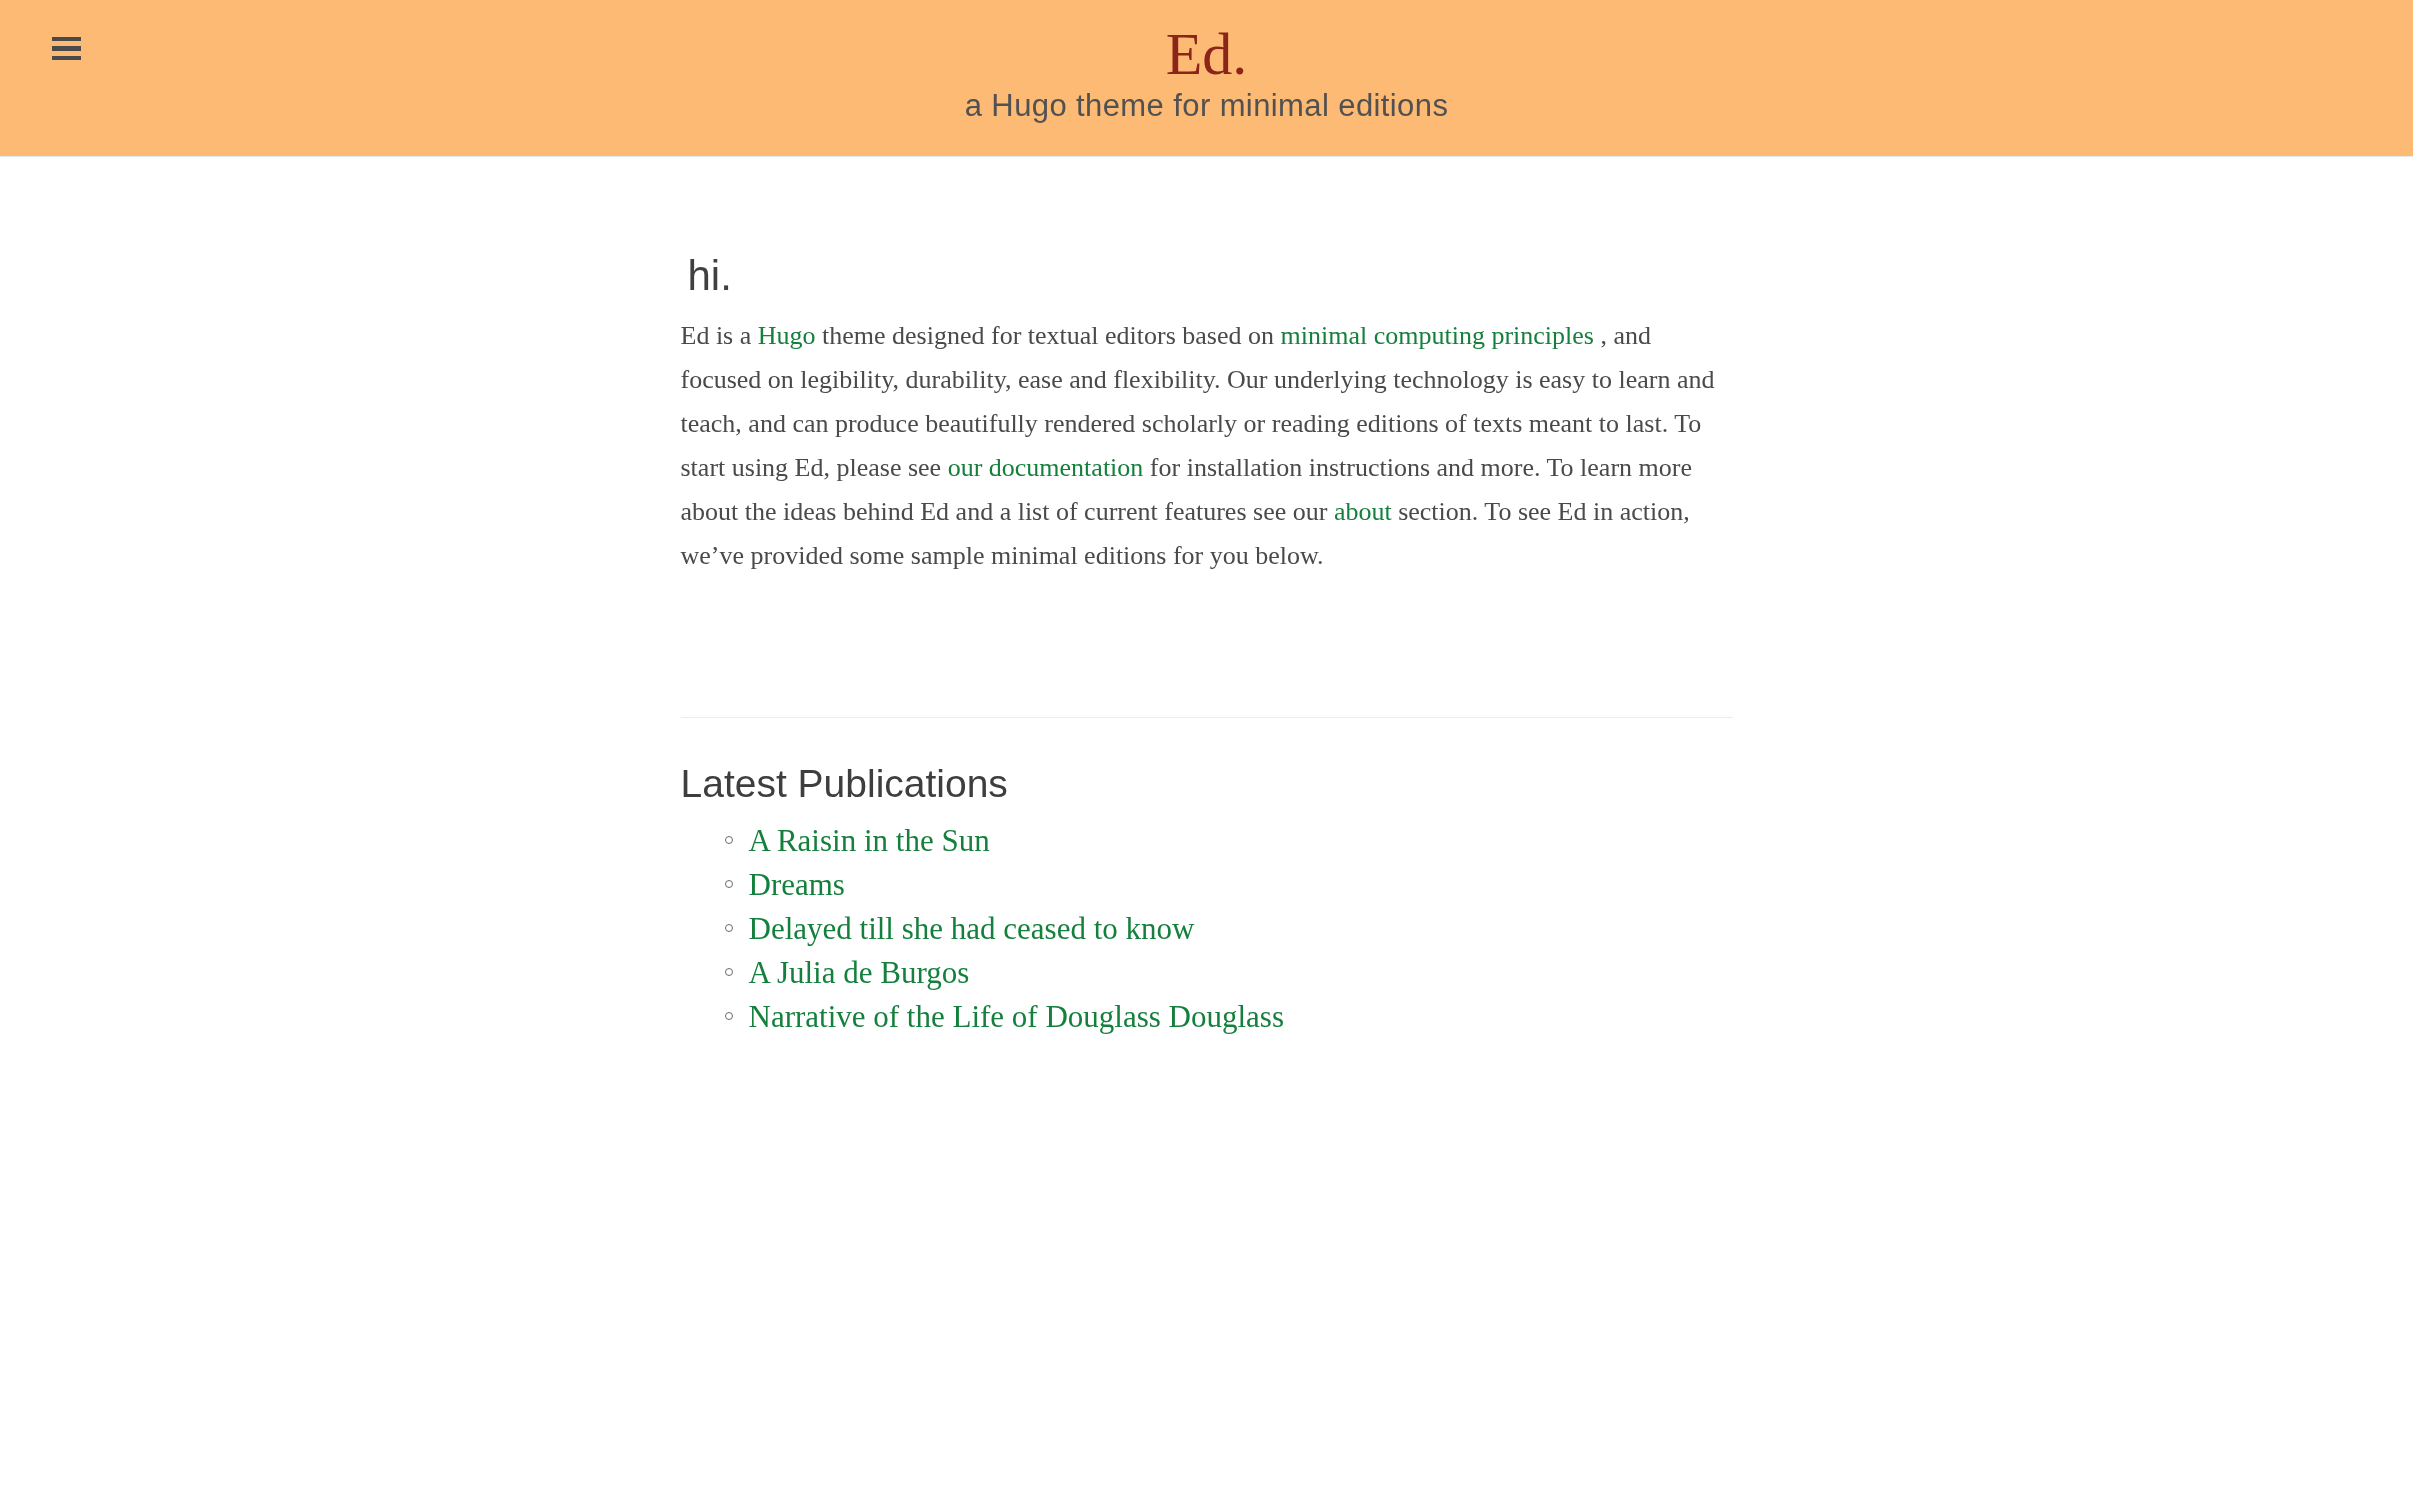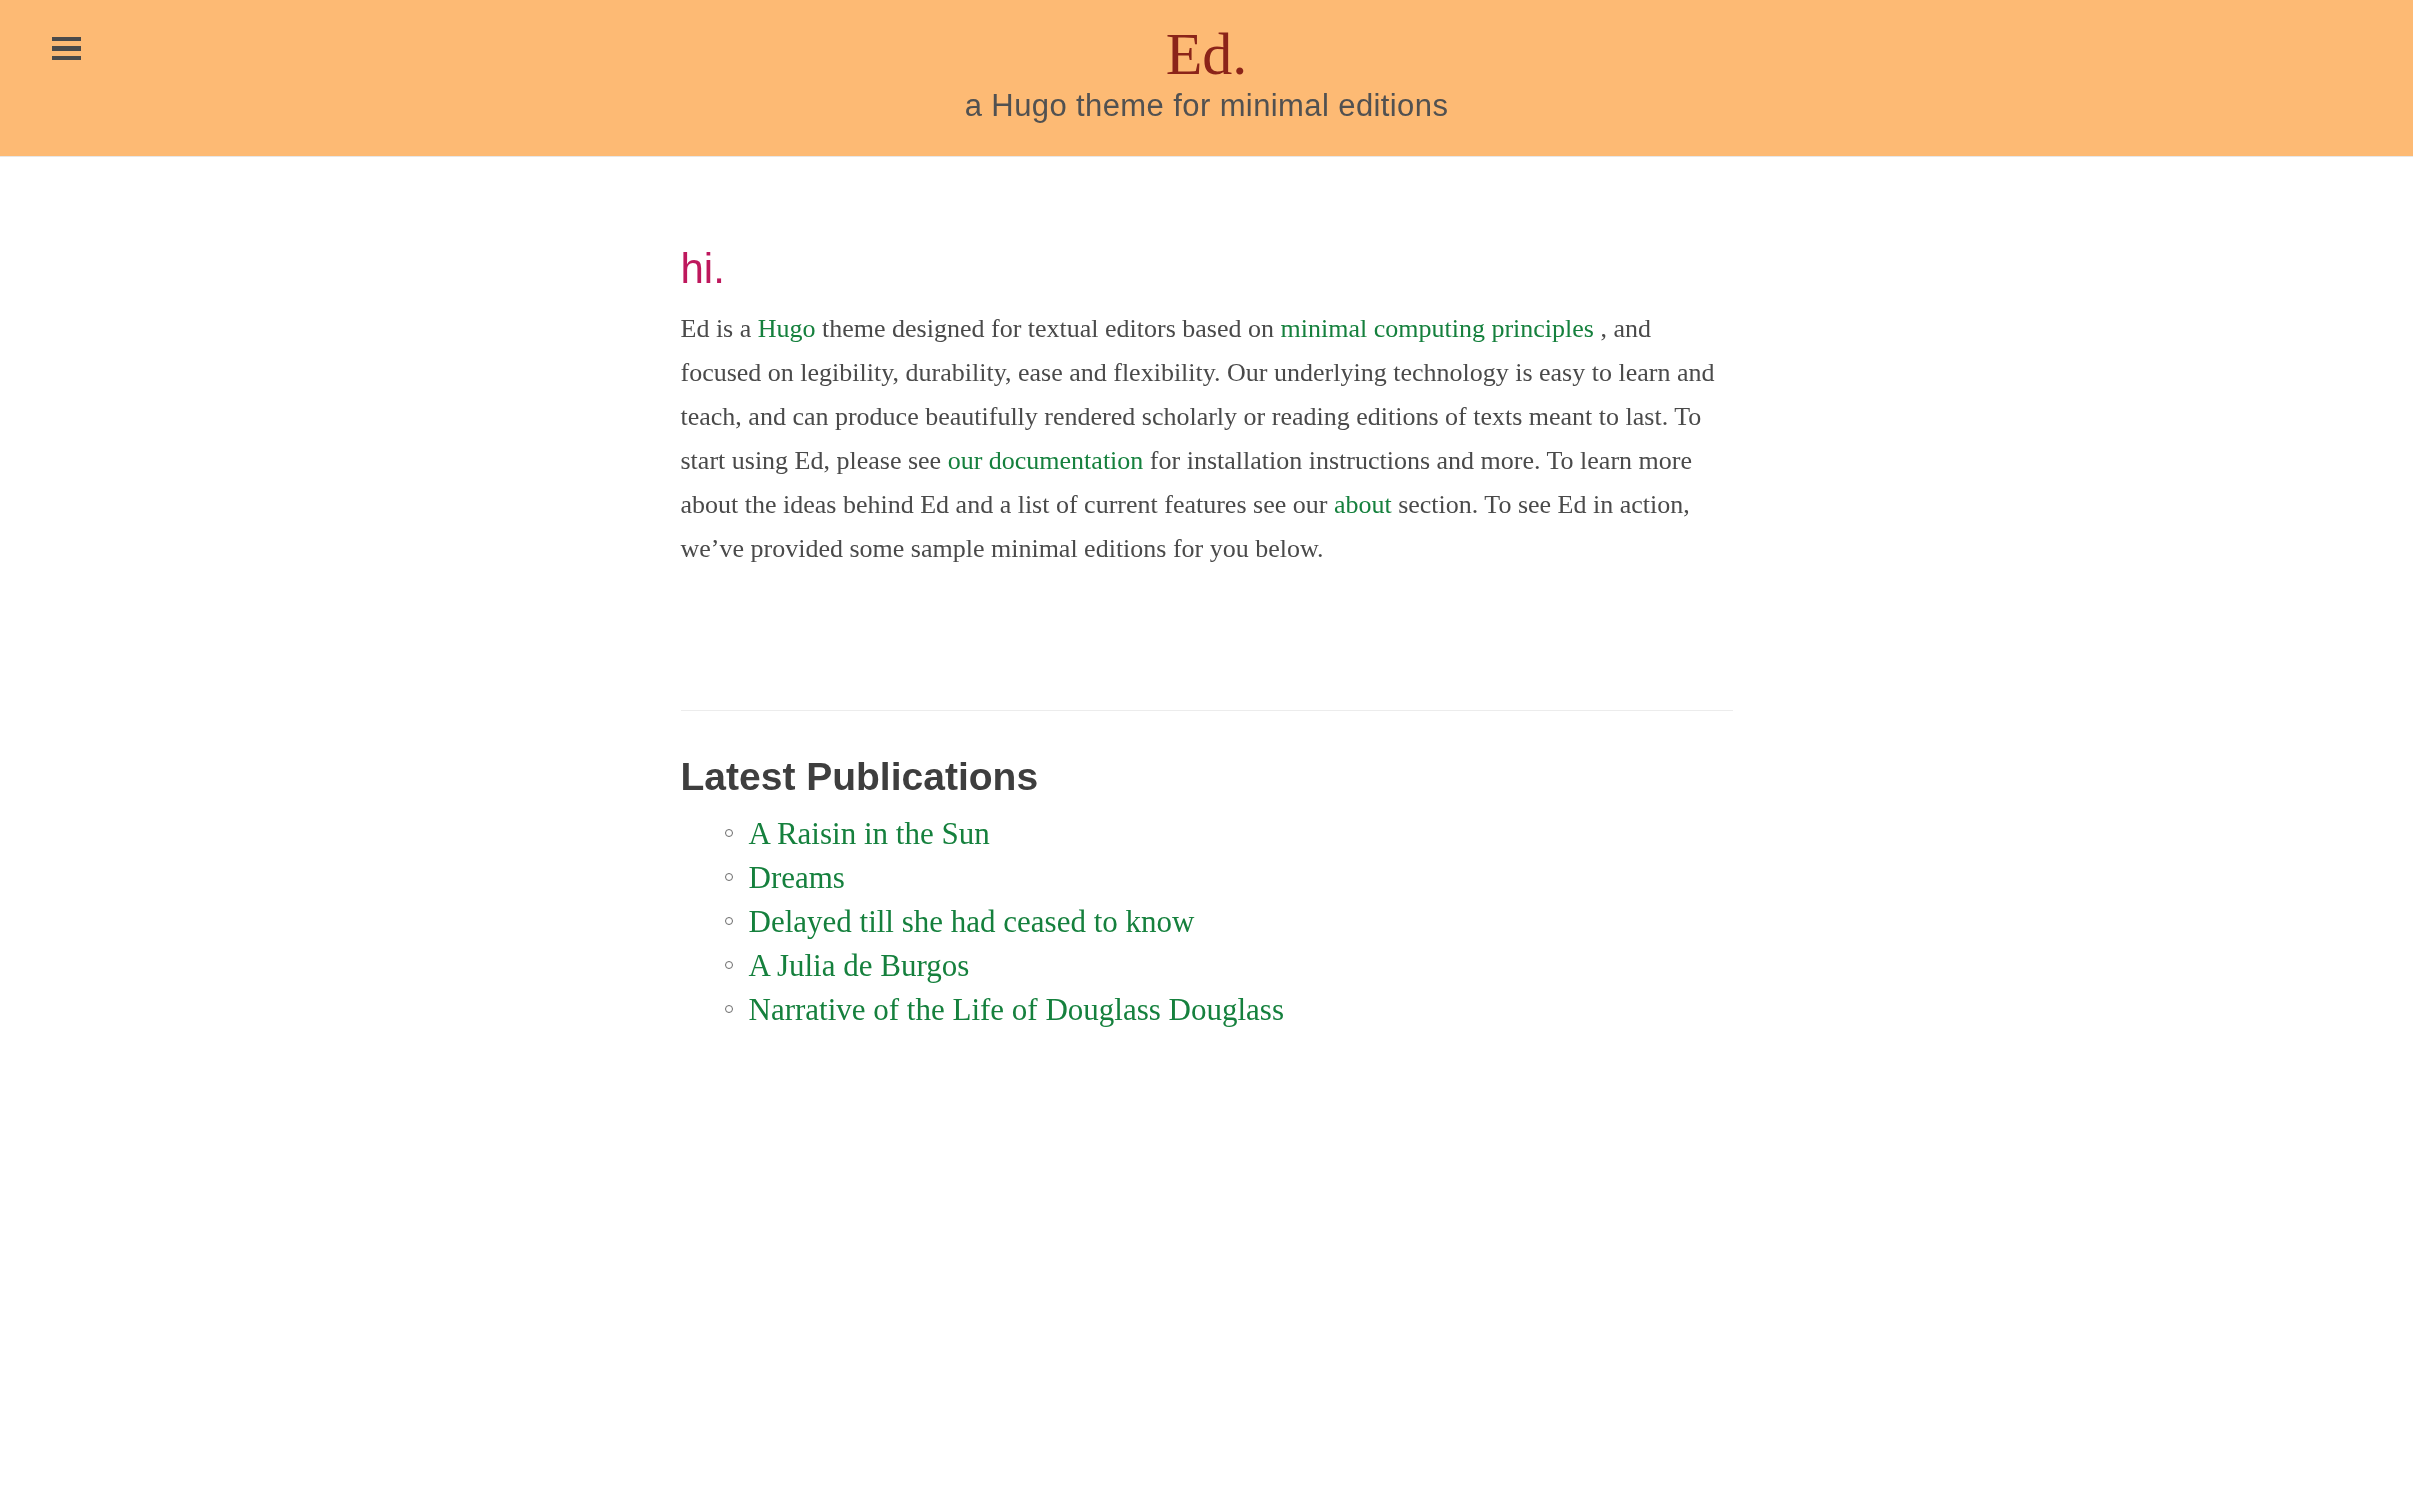--- a/index.html
+++ b/index.html
@@ -60,26 +60,26 @@
     letter-spacing: 0.4px;
   }
 
   
   .main {
     width: 1052px;
     margin: 0 auto;
     padding-top: 91px;
   }
   .page-title {
-    margin: 0;
+    margin: 7px;
     font-family: "Liberation Sans", "DejaVu Sans", sans-serif;
     font-size: 42px;
     line-height: 42px;
     font-weight: 400;
-    color: #be185d;
+    color: #404040;
   }
   .intro {
     margin: 16.5px 0 0 0;
     font-size: 26px;
     line-height: 44px;
     color: #4a4a4a;
   }
   .intro a, .pub-list a {
     color: #15803d;
     text-decoration: none;
@@ -89,21 +89,21 @@
     border: 0;
     border-top: 1.4px solid #ececec;
     margin: 139px 0 0 0;
   }
 
   .pub-heading {
     margin: 46px 0 16px 0;
     font-family: "Liberation Sans", "DejaVu Sans", sans-serif;
     font-size: 39px;
     line-height: 39px;
-    font-weight: 700;
+    font-weight: 400;
     color: #3e3e3e;
   }
 
   .pub-list {
     list-style: none;
     margin: 0;
     padding: 0 0 0 68px;
     font-size: 31px;
     line-height: 44px;
   }

